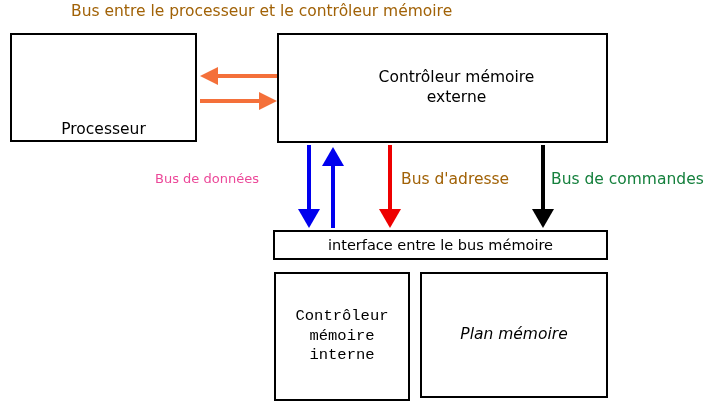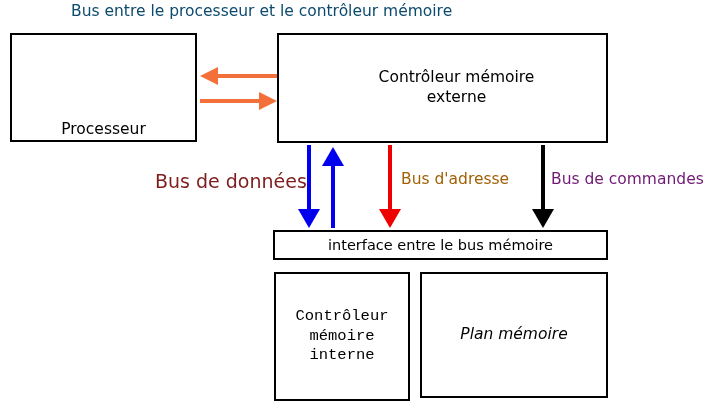--- a/index.html
+++ b/index.html
@@ -30,21 +30,21 @@
     line-height: 1.28;
     white-space: pre-line;
   }
   .free-label {
     position: absolute;
     white-space: nowrap;
     line-height: 1;
   }
   #title-bus-proc {
     font-size: 15.5px;
-    color: #0c4a6e;
+    color: #a16207;
     left: 71px;
     top: 4px;
   }
   #box-processeur {
     left: 10px;
     top: 33px;
     width: 187px;
     height: 109px;
     font-size: 15.5px;
     align-items: flex-end;
@@ -76,34 +76,34 @@
     left: 420px;
     top: 272px;
     width: 188px;
     height: 126px;
     font-size: 15.5px;
     font-style: italic;
   }
   .label-donnees {
     left: 155px;
     top: 172px;
-    font-size: 19px;
-    color: #7f1d1d;
+    font-size: 13px;
+    color: #ec4899;
   }
   .label-adresse {
     left: 401px;
     top: 172px;
     font-size: 15.5px;
     color: #a16207;
   }
   .label-commandes {
     left: 551px;
     top: 172px;
     font-size: 15.5px;
-    color: #701a75;
+    color: #15803d;
   }
   svg.arrows {
     position: absolute;
     left: 0;
     top: 0;
     width: 728px;
     height: 404px;
     pointer-events: none;
   }
 </style>

